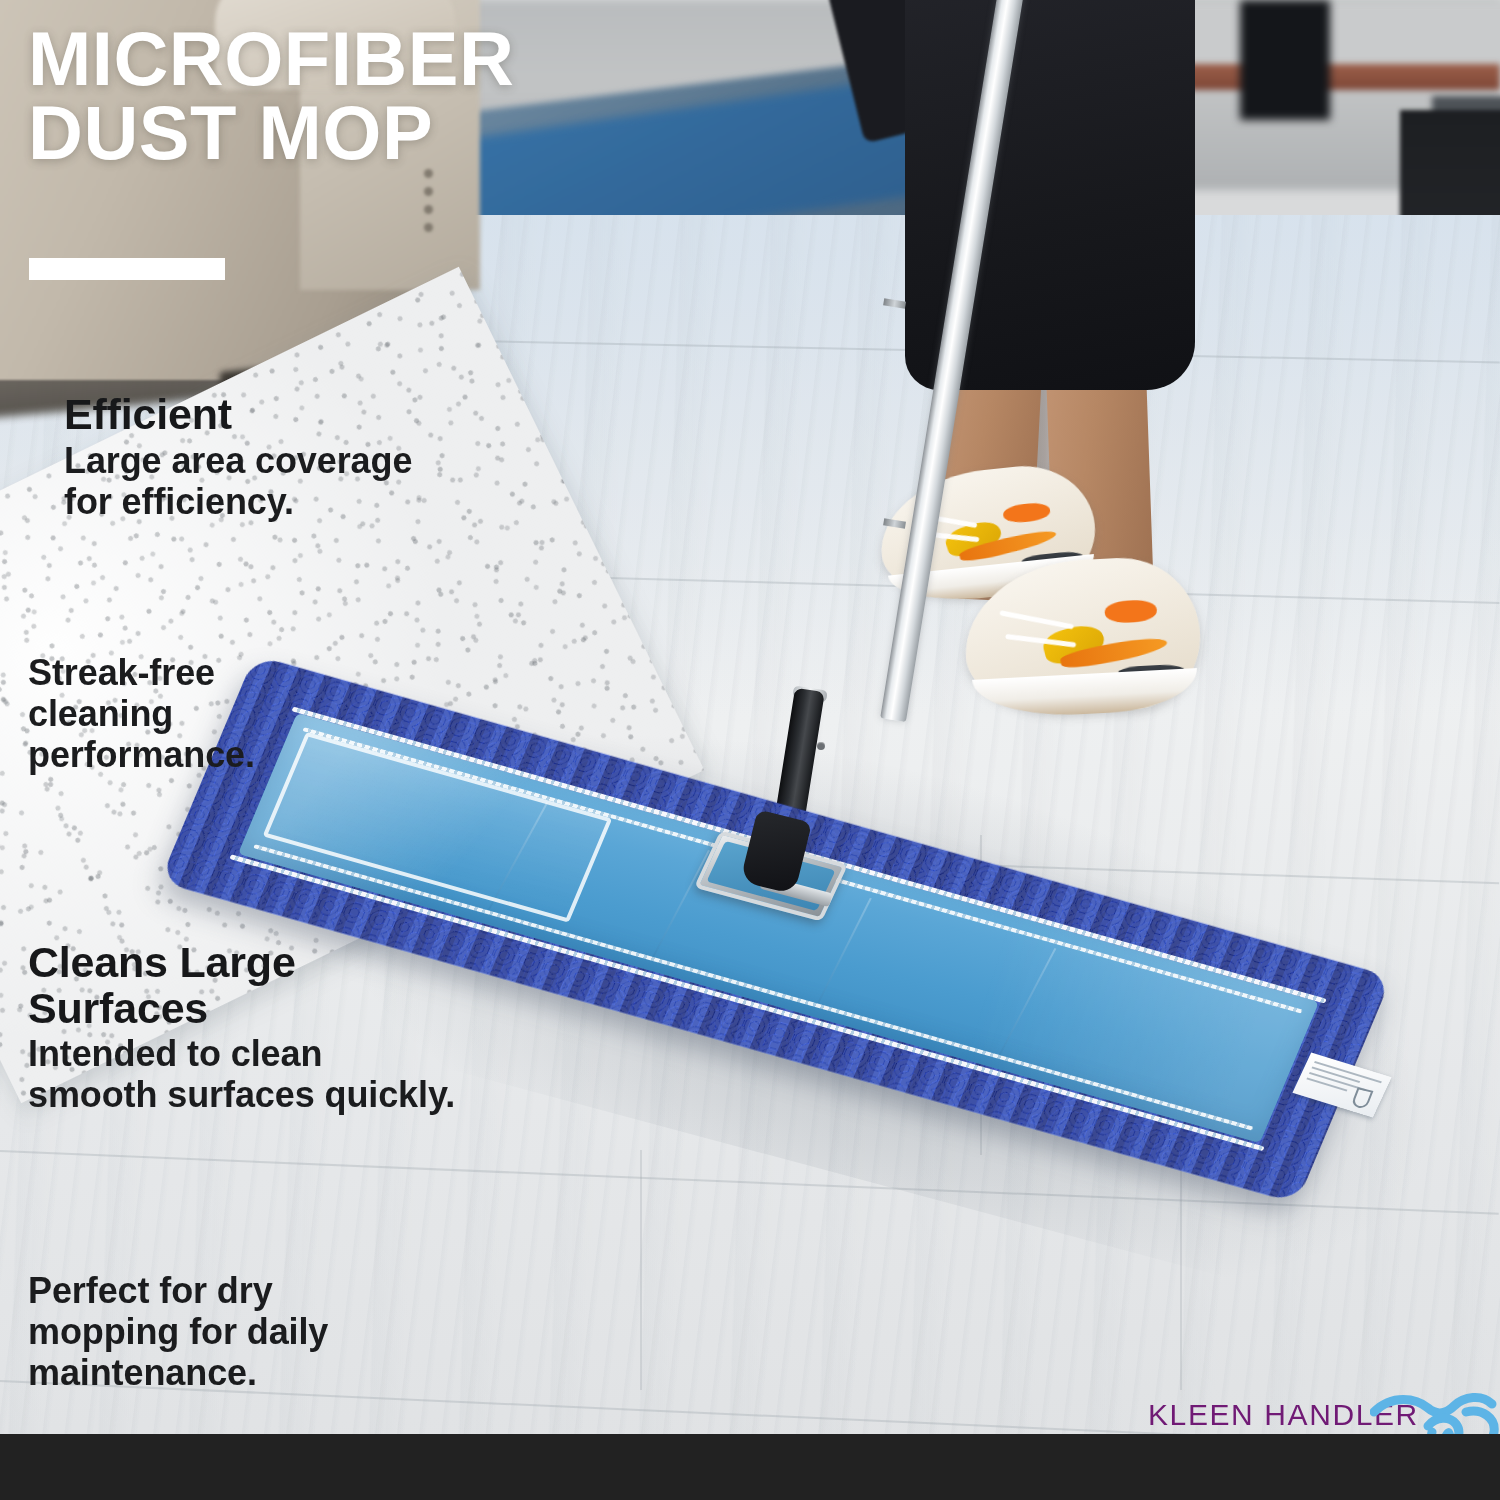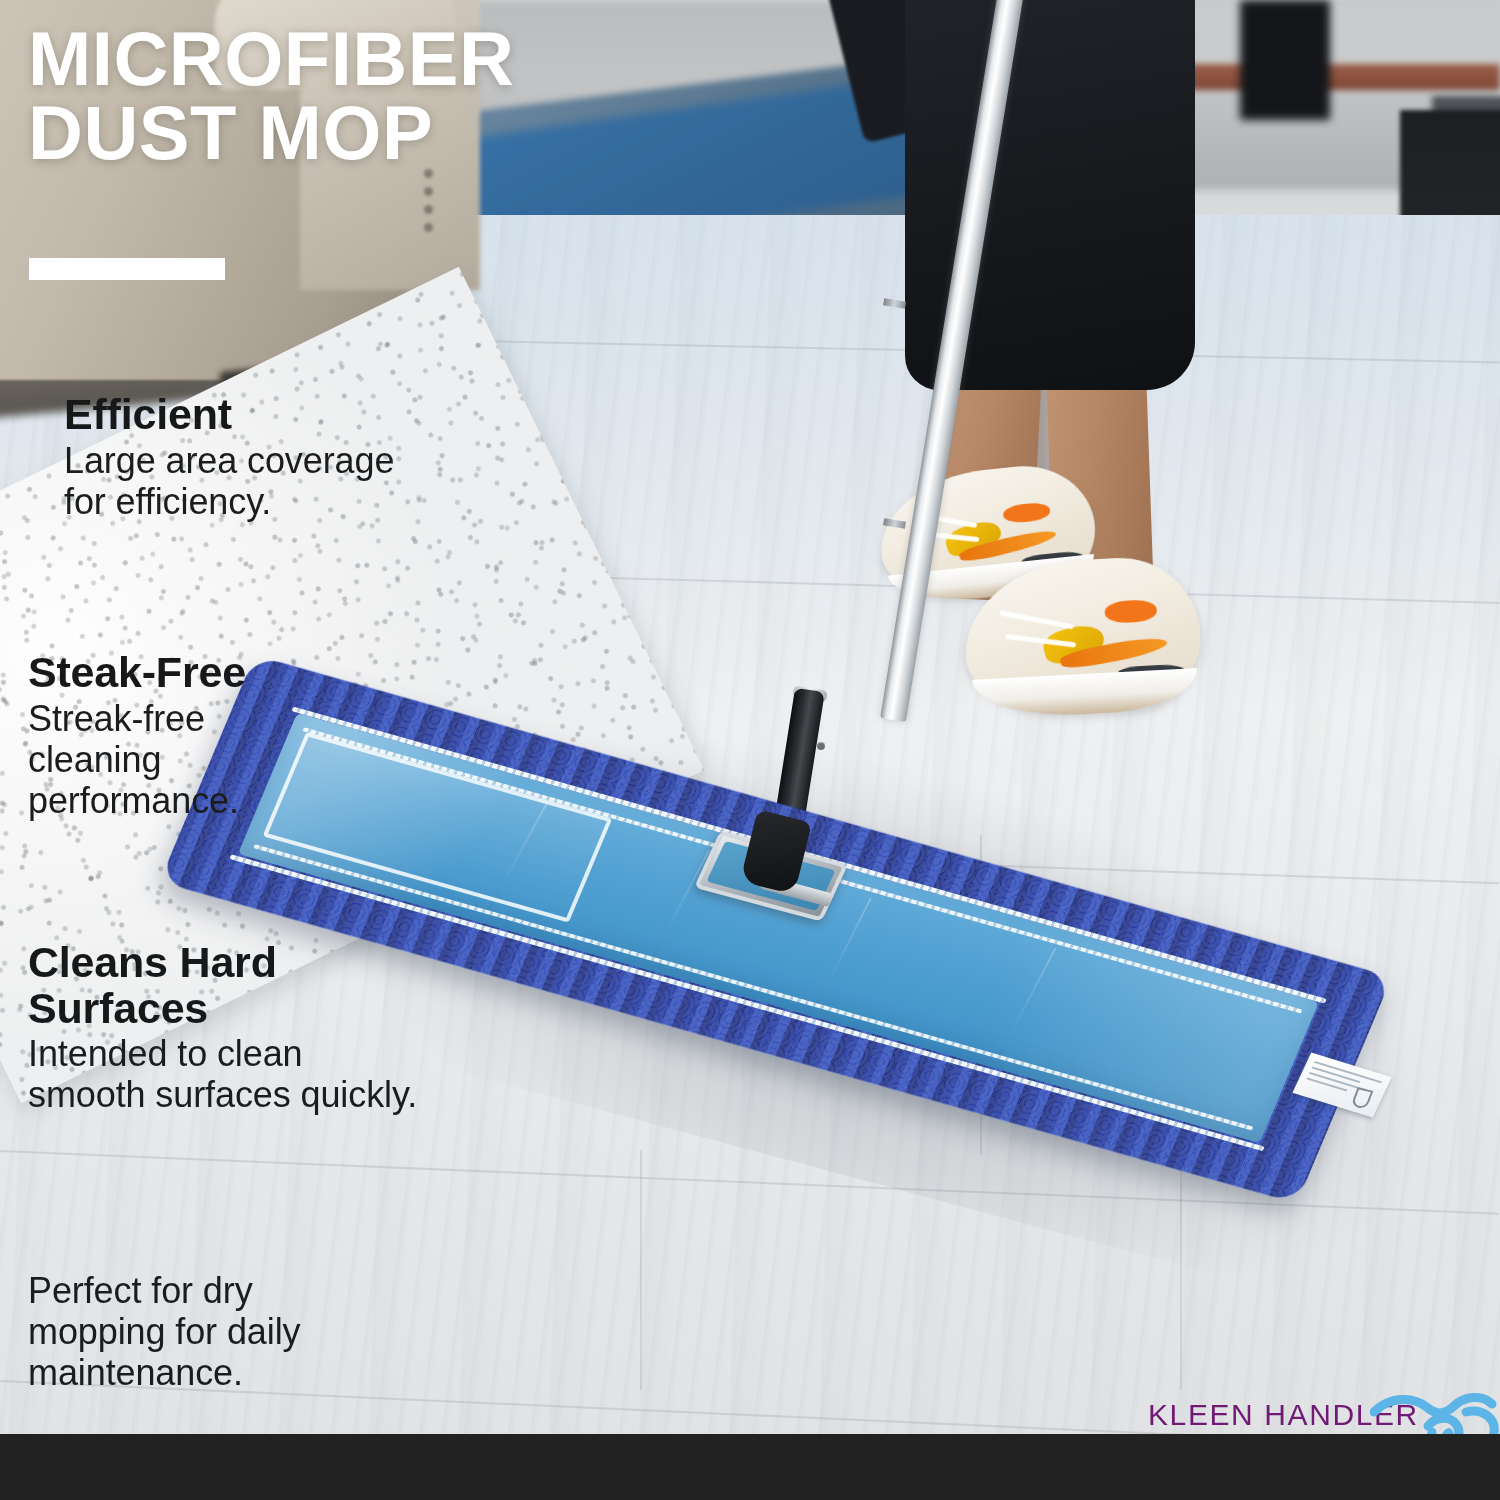--- a/index.html
+++ b/index.html
@@ -377,21 +377,21 @@
     font-size:43px;
     font-weight:700;
     color:#17181a;
     line-height:1.06;
     letter-spacing:-.2px;
     white-space:pre-line;
   }
   .feature p{
     margin:2px 0 0 0;
     font-size:36px;
-    font-weight:400;
+    font-weight:700;
     color:#1b1c1e;
     line-height:1.14;
     letter-spacing:-.1px;
     white-space:pre-line;
   }
   .f1{top:392px;margin-left:36px;}
   .f2{top:650px;}
   .f3{top:940px;}
   .f4{top:1268px;}
 
@@ -535,28 +535,27 @@
 DUST MOP</div>
   <div class="title-rule"></div>
 
   <div class="feature f1">
     <h3>Efficient</h3>
     <p>Large area coverage
 for efficiency.</p>
   </div>
 
   <div class="feature f2">
-    <h3>Steak-Free</h3>
     <p>Streak-free
 cleaning
 performance.</p>
   </div>
 
   <div class="feature f3">
-    <h3>Cleans Hard
+    <h3>Cleans Large
 Surfaces</h3>
     <p>Intended to clean
 smooth surfaces quickly.</p>
   </div>
 
   <div class="feature f4">
     <p>Perfect for dry
 mopping for daily
 maintenance.</p>
   </div>

